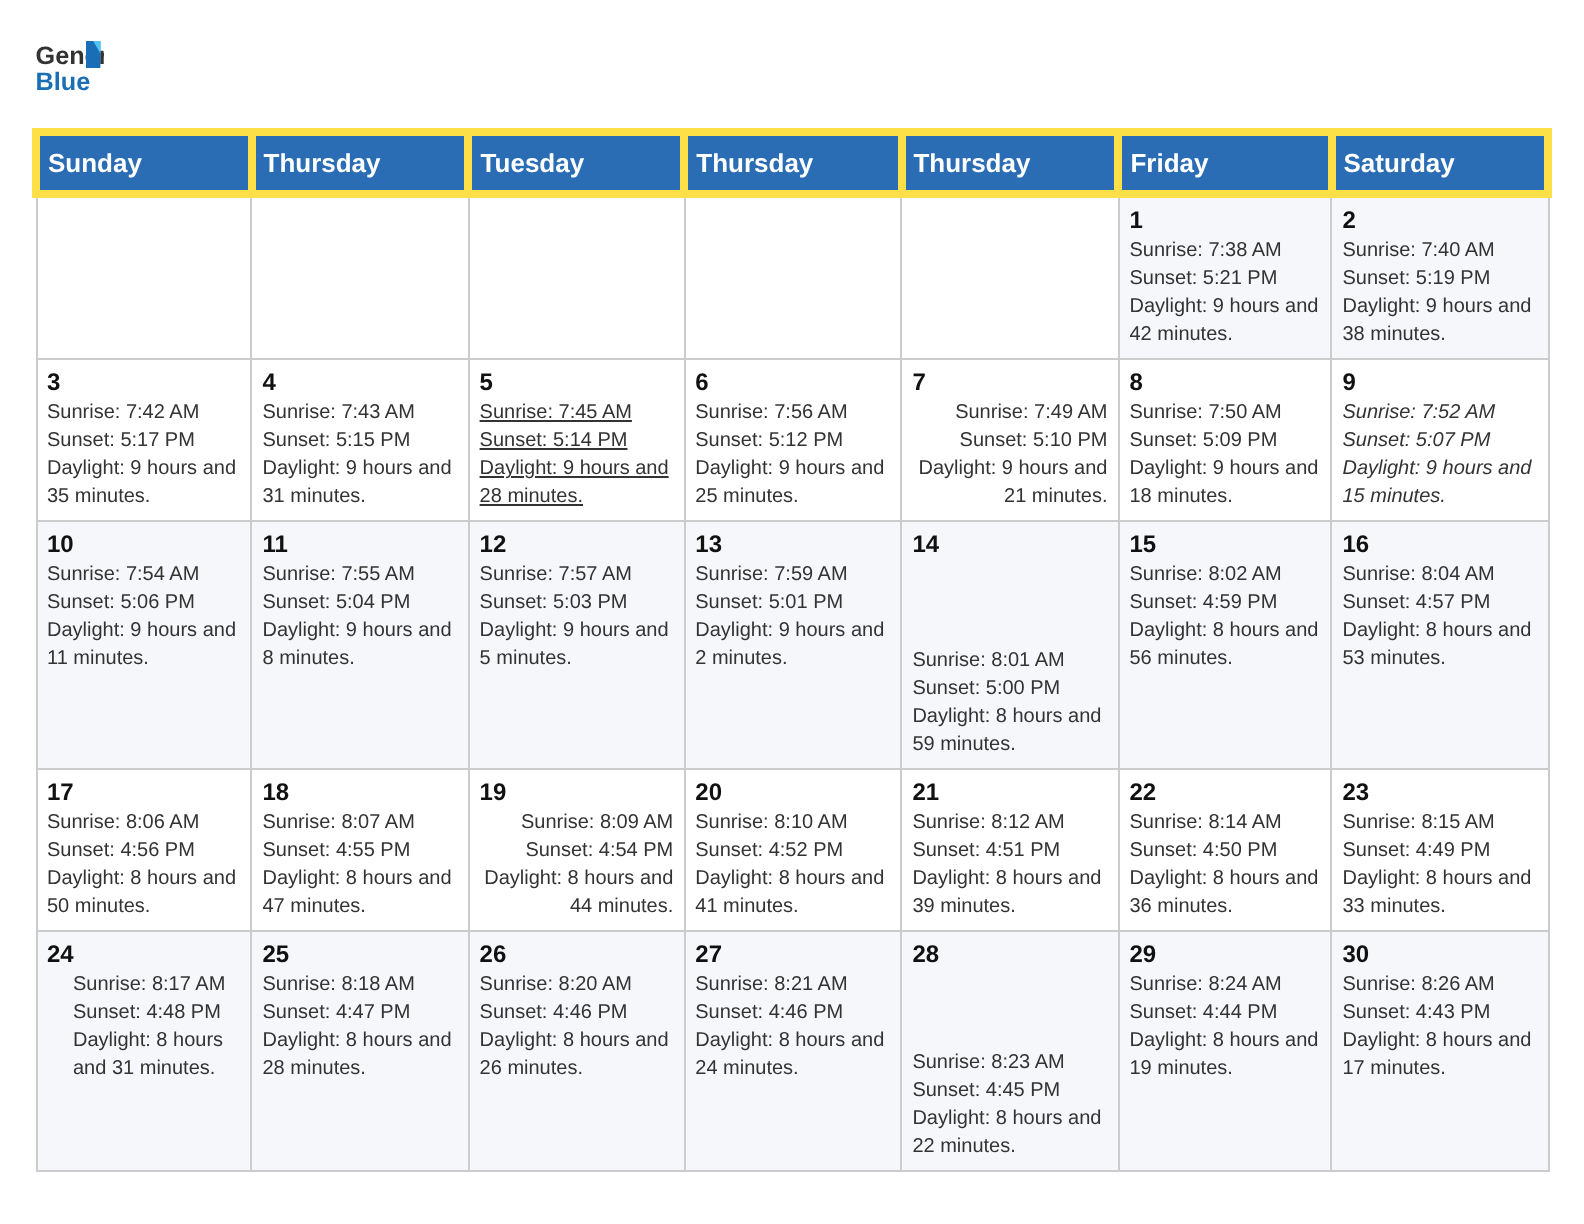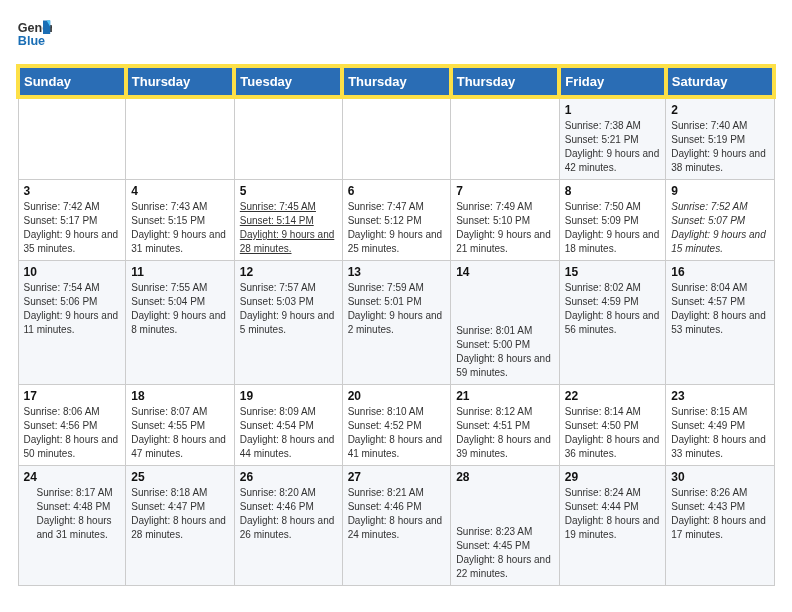--- a/index.html
+++ b/index.html
@@ -137,27 +137,27 @@
 Daylight: 9 hours and 31 minutes.</div>
         </td>
         <td>
           <div class="day-num">5</div>
           <div class="day-info" style="white-space: pre-line; text-decoration: underline;">Sunrise: 7:45 AM
 Sunset: 5:14 PM
 Daylight: 9 hours and 28 minutes.</div>
         </td>
         <td>
           <div class="day-num">6</div>
-          <div class="day-info" style="white-space: pre-line;">Sunrise: 7:47 AM
+          <div class="day-info" style="white-space: pre-line;">Sunrise: 7:56 AM
 Sunset: 5:12 PM
 Daylight: 9 hours and 25 minutes.</div>
         </td>
         <td>
           <div class="day-num">7</div>
-          <div class="day-info" style="white-space: pre-line;">Sunrise: 7:49 AM
+          <div class="day-info" style="white-space: pre-line; text-align: right;">Sunrise: 7:49 AM
 Sunset: 5:10 PM
 Daylight: 9 hours and 21 minutes.</div>
         </td>
         <td>
           <div class="day-num">8</div>
           <div class="day-info" style="white-space: pre-line;">Sunrise: 7:50 AM
 Sunset: 5:09 PM
 Daylight: 9 hours and 18 minutes.</div>
         </td>
         <td>
@@ -219,21 +219,21 @@
 Daylight: 8 hours and 50 minutes.</div>
         </td>
         <td>
           <div class="day-num">18</div>
           <div class="day-info" style="white-space: pre-line;">Sunrise: 8:07 AM
 Sunset: 4:55 PM
 Daylight: 8 hours and 47 minutes.</div>
         </td>
         <td>
           <div class="day-num">19</div>
-          <div class="day-info" style="white-space: pre-line;">Sunrise: 8:09 AM
+          <div class="day-info" style="white-space: pre-line; text-align: right;">Sunrise: 8:09 AM
 Sunset: 4:54 PM
 Daylight: 8 hours and 44 minutes.</div>
         </td>
         <td>
           <div class="day-num">20</div>
           <div class="day-info" style="white-space: pre-line;">Sunrise: 8:10 AM
 Sunset: 4:52 PM
 Daylight: 8 hours and 41 minutes.</div>
         </td>
         <td>

